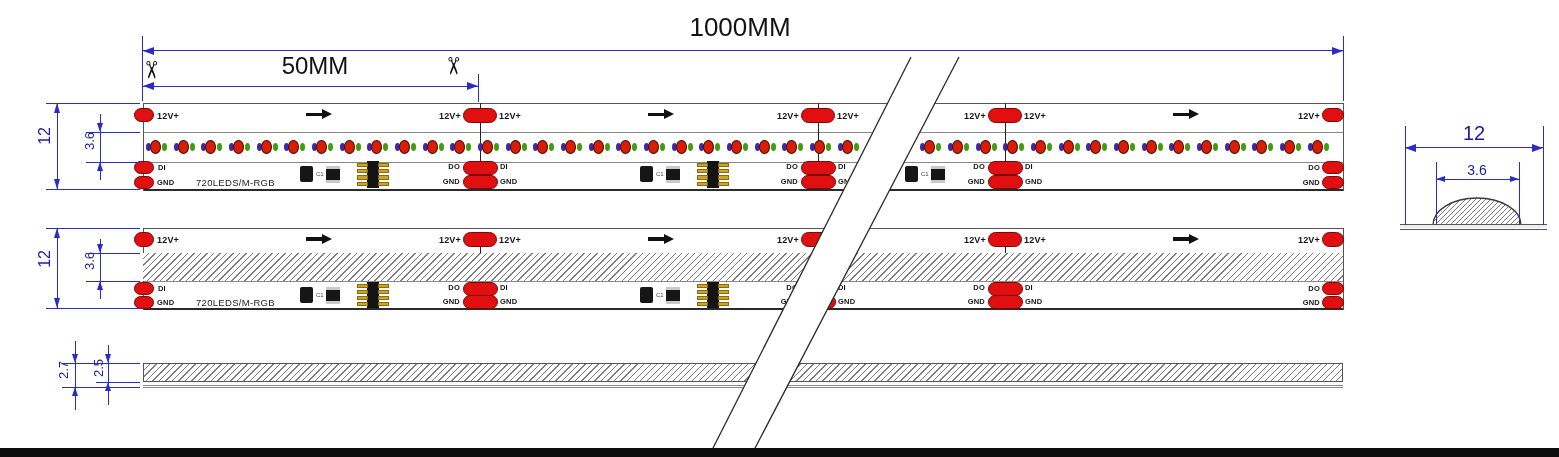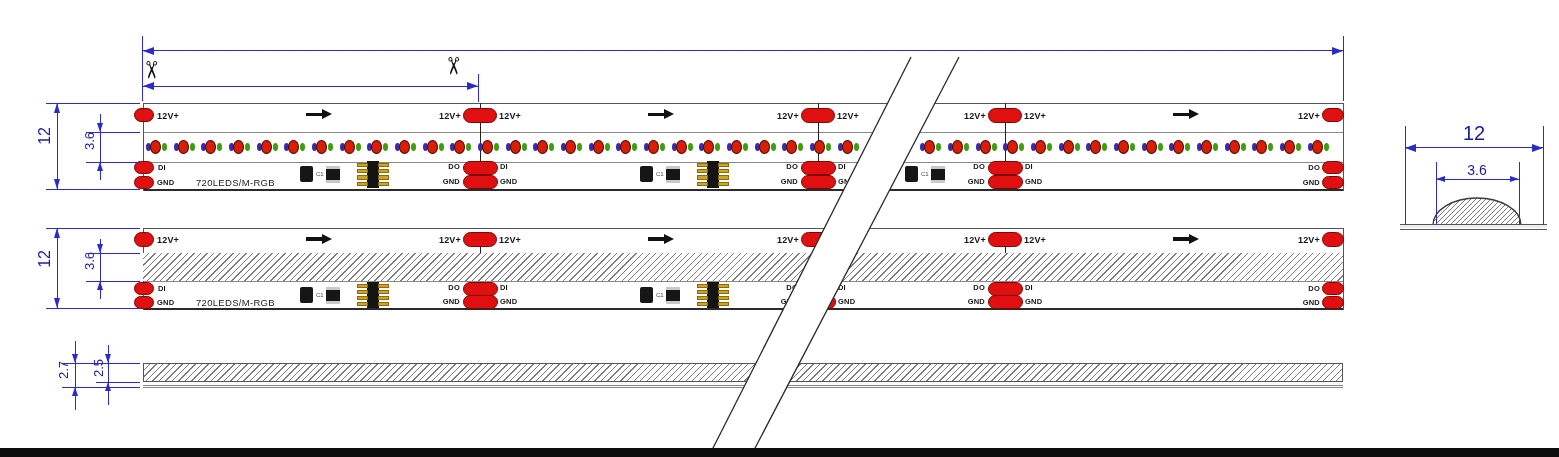--- a/index.html
+++ b/index.html
@@ -12,20 +12,22 @@
   .hatch{background:repeating-linear-gradient(135deg,#ffffff 0 3.6px,#7d7d7d 3.6px 4.6px);}
   #band{position:absolute;left:0;top:0;z-index:20;}
   #bar{position:absolute;left:0;top:448px;width:1559px;height:9px;z-index:40;}
   #dome{position:absolute;left:1430px;top:195px;}
 </style>
 </head>
 <body>
 
 <div id="canvas">
 
+  <span class="dimtxt" style="left:655px;top:12px;width:170px;text-align:center;font-size:26px;">1000MM</span>
+  <span class="dimtxt" style="left:250px;top:52px;width:130px;text-align:center;font-size:24px;">50MM</span>
 
   <span class="scissors" style="left:141px;top:56px;">✂</span>
   <span class="scissors" style="left:443px;top:52px;">✂</span>
 
   <span class="num vnum" style="left:36px;top:127px;font-size:16px;">12</span>
   <span class="num vnum" style="left:82px;top:132px;font-size:13px;">3.6</span>
   <span class="num vnum" style="left:36px;top:250px;font-size:16px;">12</span>
   <span class="num vnum" style="left:82px;top:252px;font-size:13px;">3.6</span>
   <span class="num vnum" style="left:56px;top:361px;font-size:13px;">2.7</span>
   <span class="num vnum" style="left:91px;top:359px;font-size:13px;">2.5</span>

